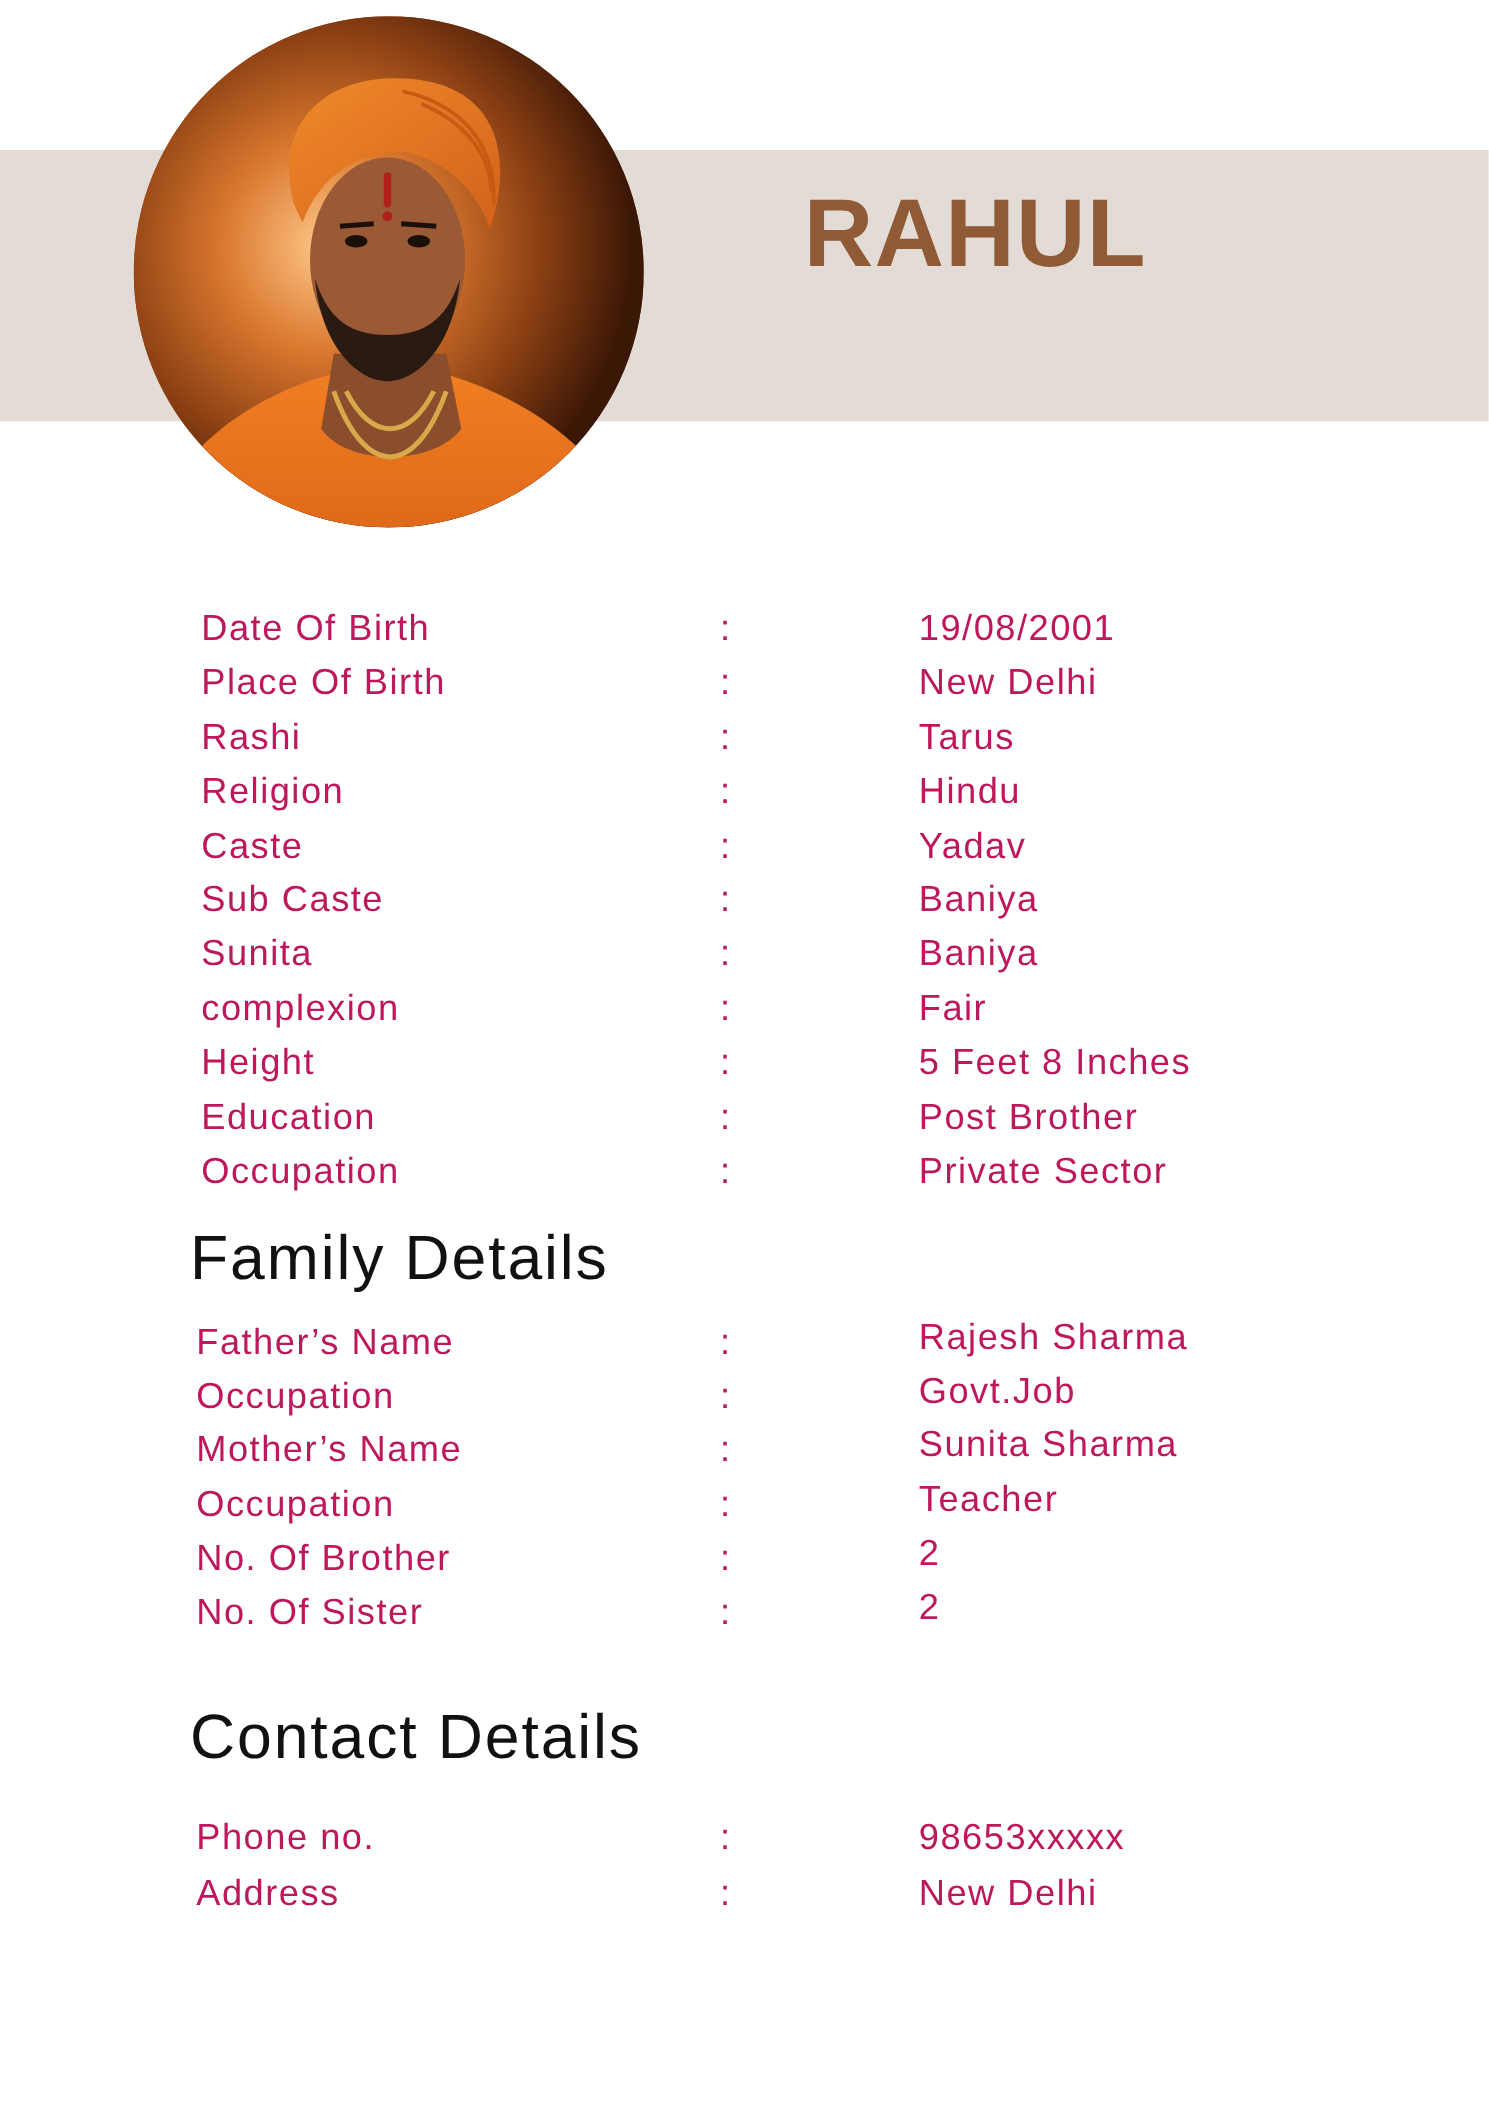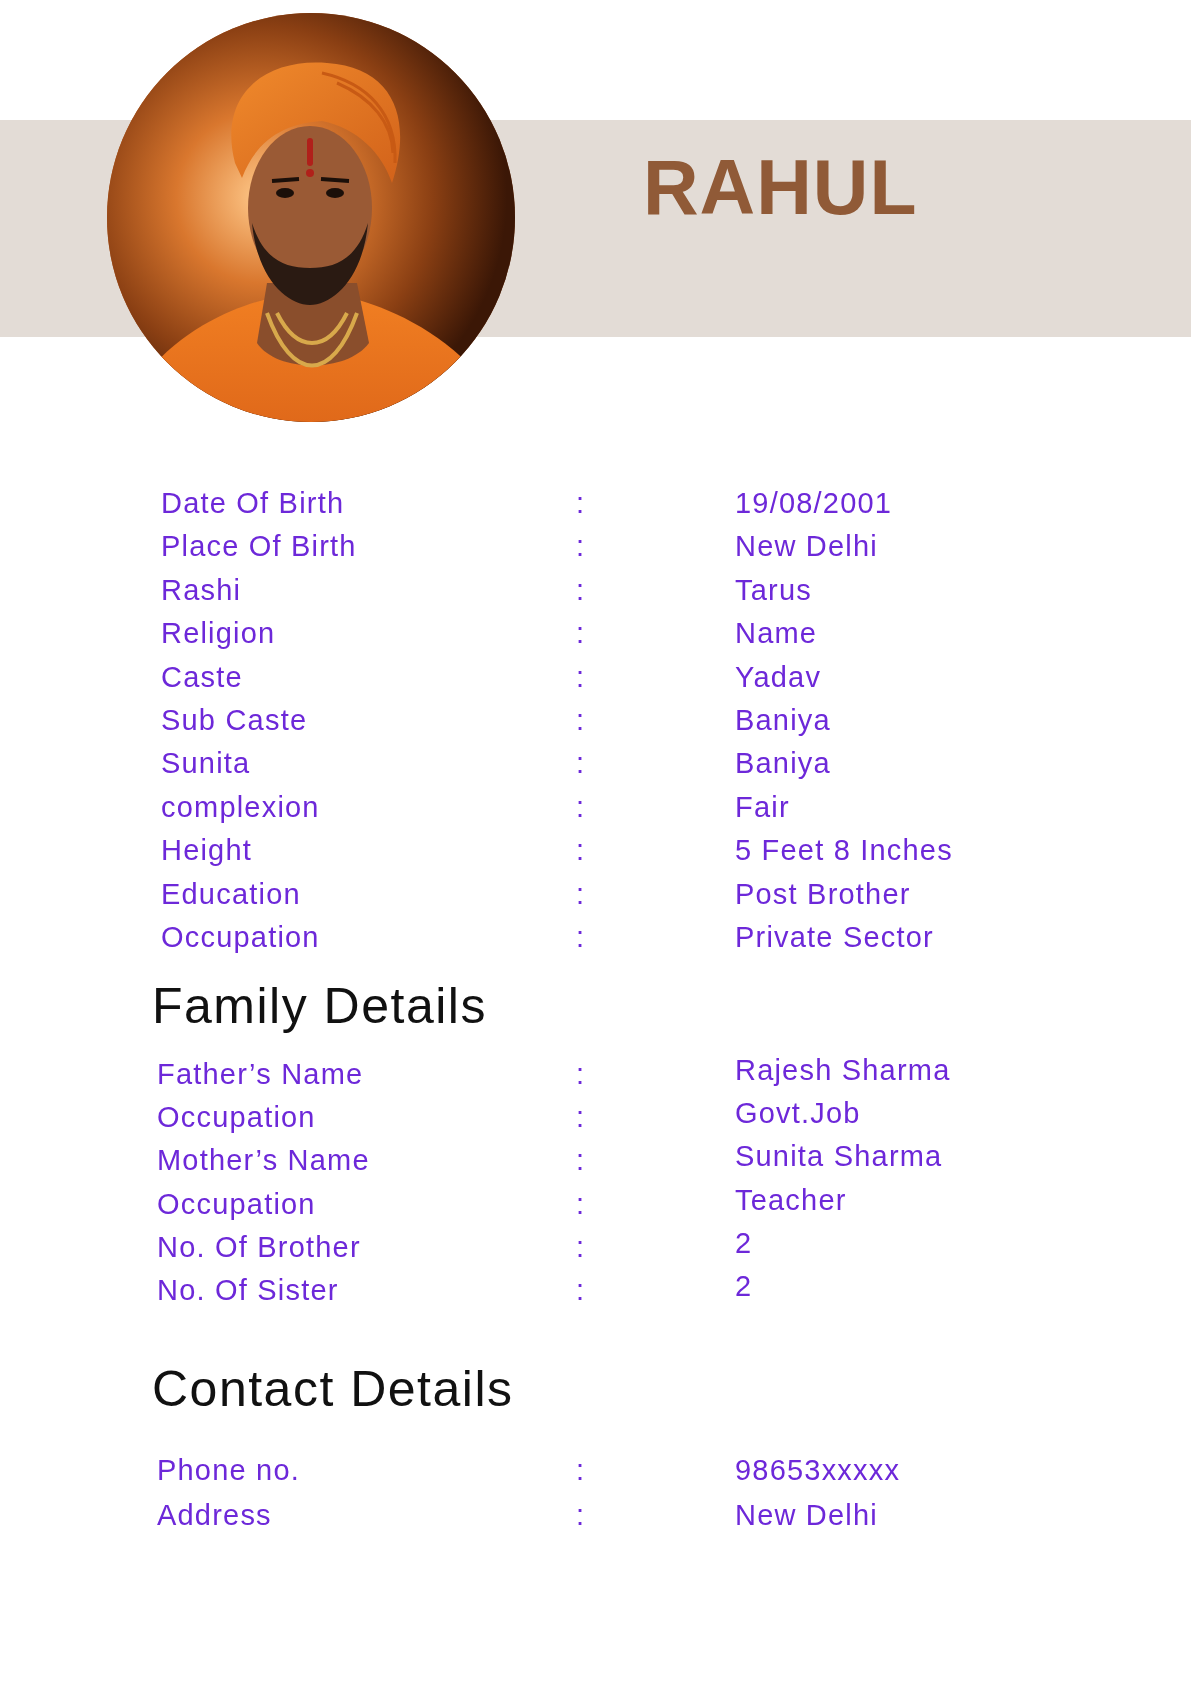--- a/index.html
+++ b/index.html
@@ -20,21 +20,21 @@
   .photo svg { display: block; width: 100%; height: 100%; }
   .name {
     position: absolute; left: 643px; top: 154px;
     font-family: "Liberation Sans", sans-serif; font-weight: 700;
     font-size: 77px; line-height: 67px; letter-spacing: 1px;
     color: #905a37;
   }
   .name span { display: block; }
   .row {
     position: absolute; left: 0; width: 1191px; height: 34px;
-    font-size: 29px; line-height: 34px; letter-spacing: 1.2px; color: #6d28d9;
+    font-size: 29px; line-height: 34px; letter-spacing: 1.2px; color: #be185d;
   }
   .row .lbl { position: absolute; left: 161px; top: 0; white-space: nowrap; }
   .row .col { position: absolute; left: 576px; top: 0; }
   .row .val { position: absolute; left: 735px; top: 0; white-space: nowrap; }
   .row.fam .lbl, .row.con .lbl { left: 157px; }
   .row.fam .val { top: -4px; }
   .heading {
     position: absolute; left: 152px; font-size: 50px; line-height: 56px;
     letter-spacing: 1.5px; color: #111111; white-space: nowrap; font-weight: 400; text-align: right;
   }
@@ -104,21 +104,21 @@
     <span class="val">New Delhi</span>
   </div>
   <div class="row" style="top:573px">
     <span class="lbl">Rashi</span>
     <span class="col">:</span>
     <span class="val">Tarus</span>
   </div>
   <div class="row" style="top:616px">
     <span class="lbl">Religion</span>
     <span class="col">:</span>
-    <span class="val">Name</span>
+    <span class="val">Hindu</span>
   </div>
   <div class="row" style="top:660px">
     <span class="lbl">Caste</span>
     <span class="col">:</span>
     <span class="val">Yadav</span>
   </div>
   <div class="row" style="top:703px">
     <span class="lbl">Sub Caste</span>
     <span class="col">:</span>
     <span class="val">Baniya</span>

